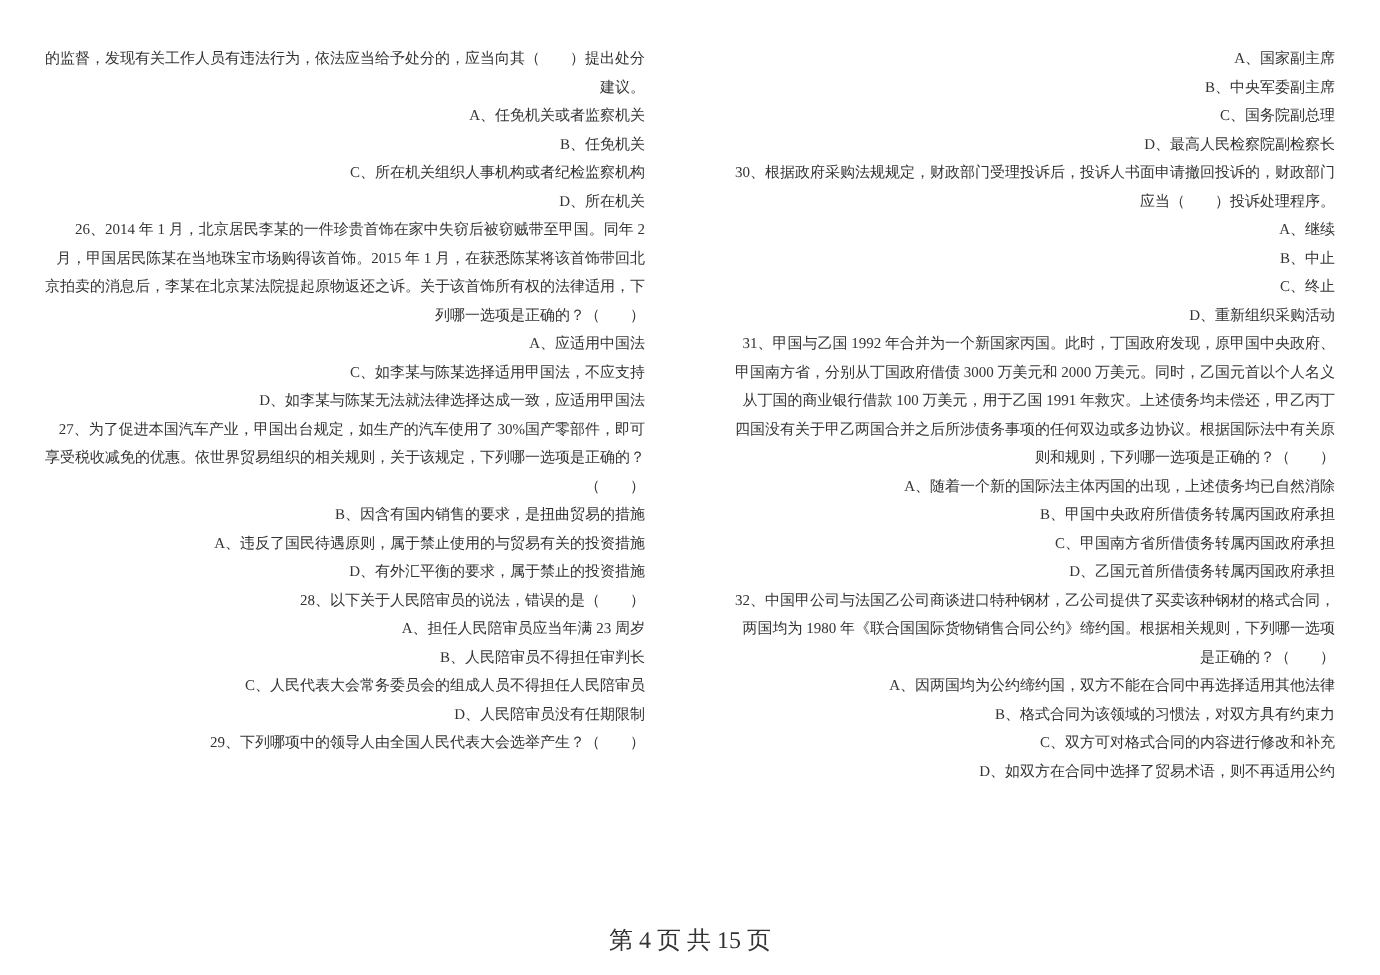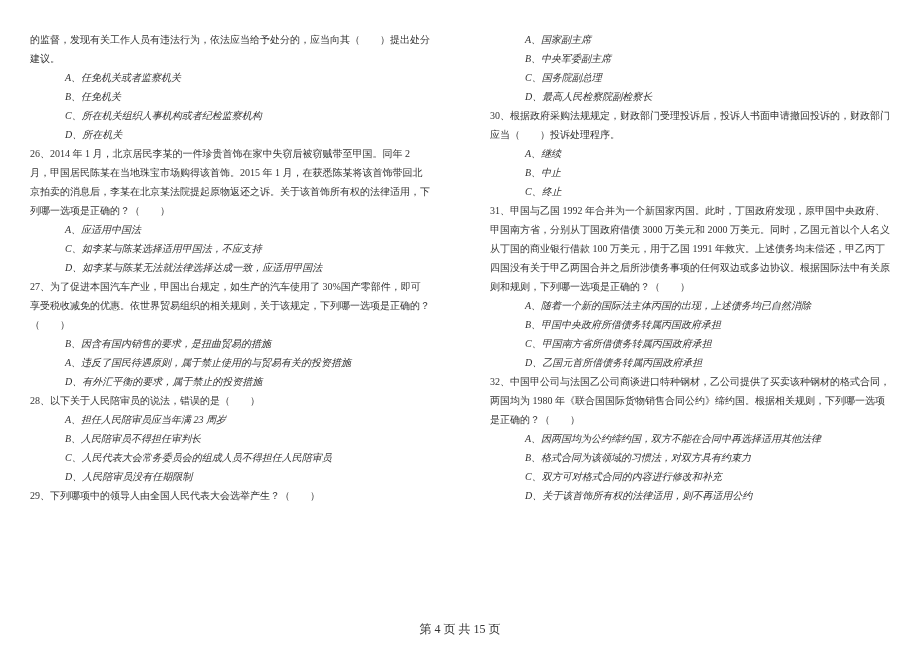--- a/index.html
+++ b/index.html
@@ -9,45 +9,45 @@
     font-family: "SimSun", "Microsoft YaHei", serif;
     width: 920px;
     height: 650px;
     overflow: hidden;
     position: relative;
   }
   .page {
     display: flex;
     width: 100%;
     height: 620px;
+    text-align: right;
   }
   .col {
     width: 50%;
     padding: 30px 30px 0 30px;
     box-sizing: border-box;
     font-size: 10px;
     line-height: 1.9;
     color: #333;
   }
   .q, .opt, .q-cont {
     margin: 0;
   }
   .opt {
     padding-left: 3.5em;
-    font-style: italic;
   }
   .q-multi {
     margin: 0;
   }
   .footer {
     position: absolute;
     bottom: 12px;
     width: 100%;
     text-align: center;
-    font-size: 12px;
+    font-size: 16px;
     color: #333;
   }
 </style>
 </head>
 <body>
 
 <div class="page">
   <div class="col">
     <p class="q-multi">的监督，发现有关工作人员有违法行为，依法应当给予处分的，应当向其（　　）提出处分建议。</p>
     <p class="opt">A、任免机关或者监察机关</p>
@@ -77,28 +77,29 @@
   <div class="col">
     <p class="opt">A、国家副主席</p>
     <p class="opt">B、中央军委副主席</p>
     <p class="opt">C、国务院副总理</p>
     <p class="opt">D、最高人民检察院副检察长</p>
 
     <p class="q-multi">30、根据政府采购法规规定，财政部门受理投诉后，投诉人书面申请撤回投诉的，财政部门应当（　　）投诉处理程序。</p>
     <p class="opt">A、继续</p>
     <p class="opt">B、中止</p>
     <p class="opt">C、终止</p>
+    <p class="opt">D、重新组织采购活动</p>
 
     <p class="q-multi">31、甲国与乙国 1992 年合并为一个新国家丙国。此时，丁国政府发现，原甲国中央政府、甲国南方省，分别从丁国政府借债 3000 万美元和 2000 万美元。同时，乙国元首以个人名义从丁国的商业银行借款 100 万美元，用于乙国 1991 年救灾。上述债务均未偿还，甲乙丙丁四国没有关于甲乙两国合并之后所涉债务事项的任何双边或多边协议。根据国际法中有关原则和规则，下列哪一选项是正确的？（　　）</p>
     <p class="opt">A、随着一个新的国际法主体丙国的出现，上述债务均已自然消除</p>
     <p class="opt">B、甲国中央政府所借债务转属丙国政府承担</p>
     <p class="opt">C、甲国南方省所借债务转属丙国政府承担</p>
     <p class="opt">D、乙国元首所借债务转属丙国政府承担</p>
 
     <p class="q-multi">32、中国甲公司与法国乙公司商谈进口特种钢材，乙公司提供了买卖该种钢材的格式合同，两国均为 1980 年《联合国国际货物销售合同公约》缔约国。根据相关规则，下列哪一选项是正确的？（　　）</p>
     <p class="opt">A、因两国均为公约缔约国，双方不能在合同中再选择适用其他法律</p>
     <p class="opt">B、格式合同为该领域的习惯法，对双方具有约束力</p>
     <p class="opt">C、双方可对格式合同的内容进行修改和补充</p>
-    <p class="opt">D、关于该首饰所有权的法律适用，则不再适用公约</p>
+    <p class="opt">D、如双方在合同中选择了贸易术语，则不再适用公约</p>
   </div>
 </div>
 
 <div class="footer">第 4 页 共 15 页</div>
 
 </body></html>

